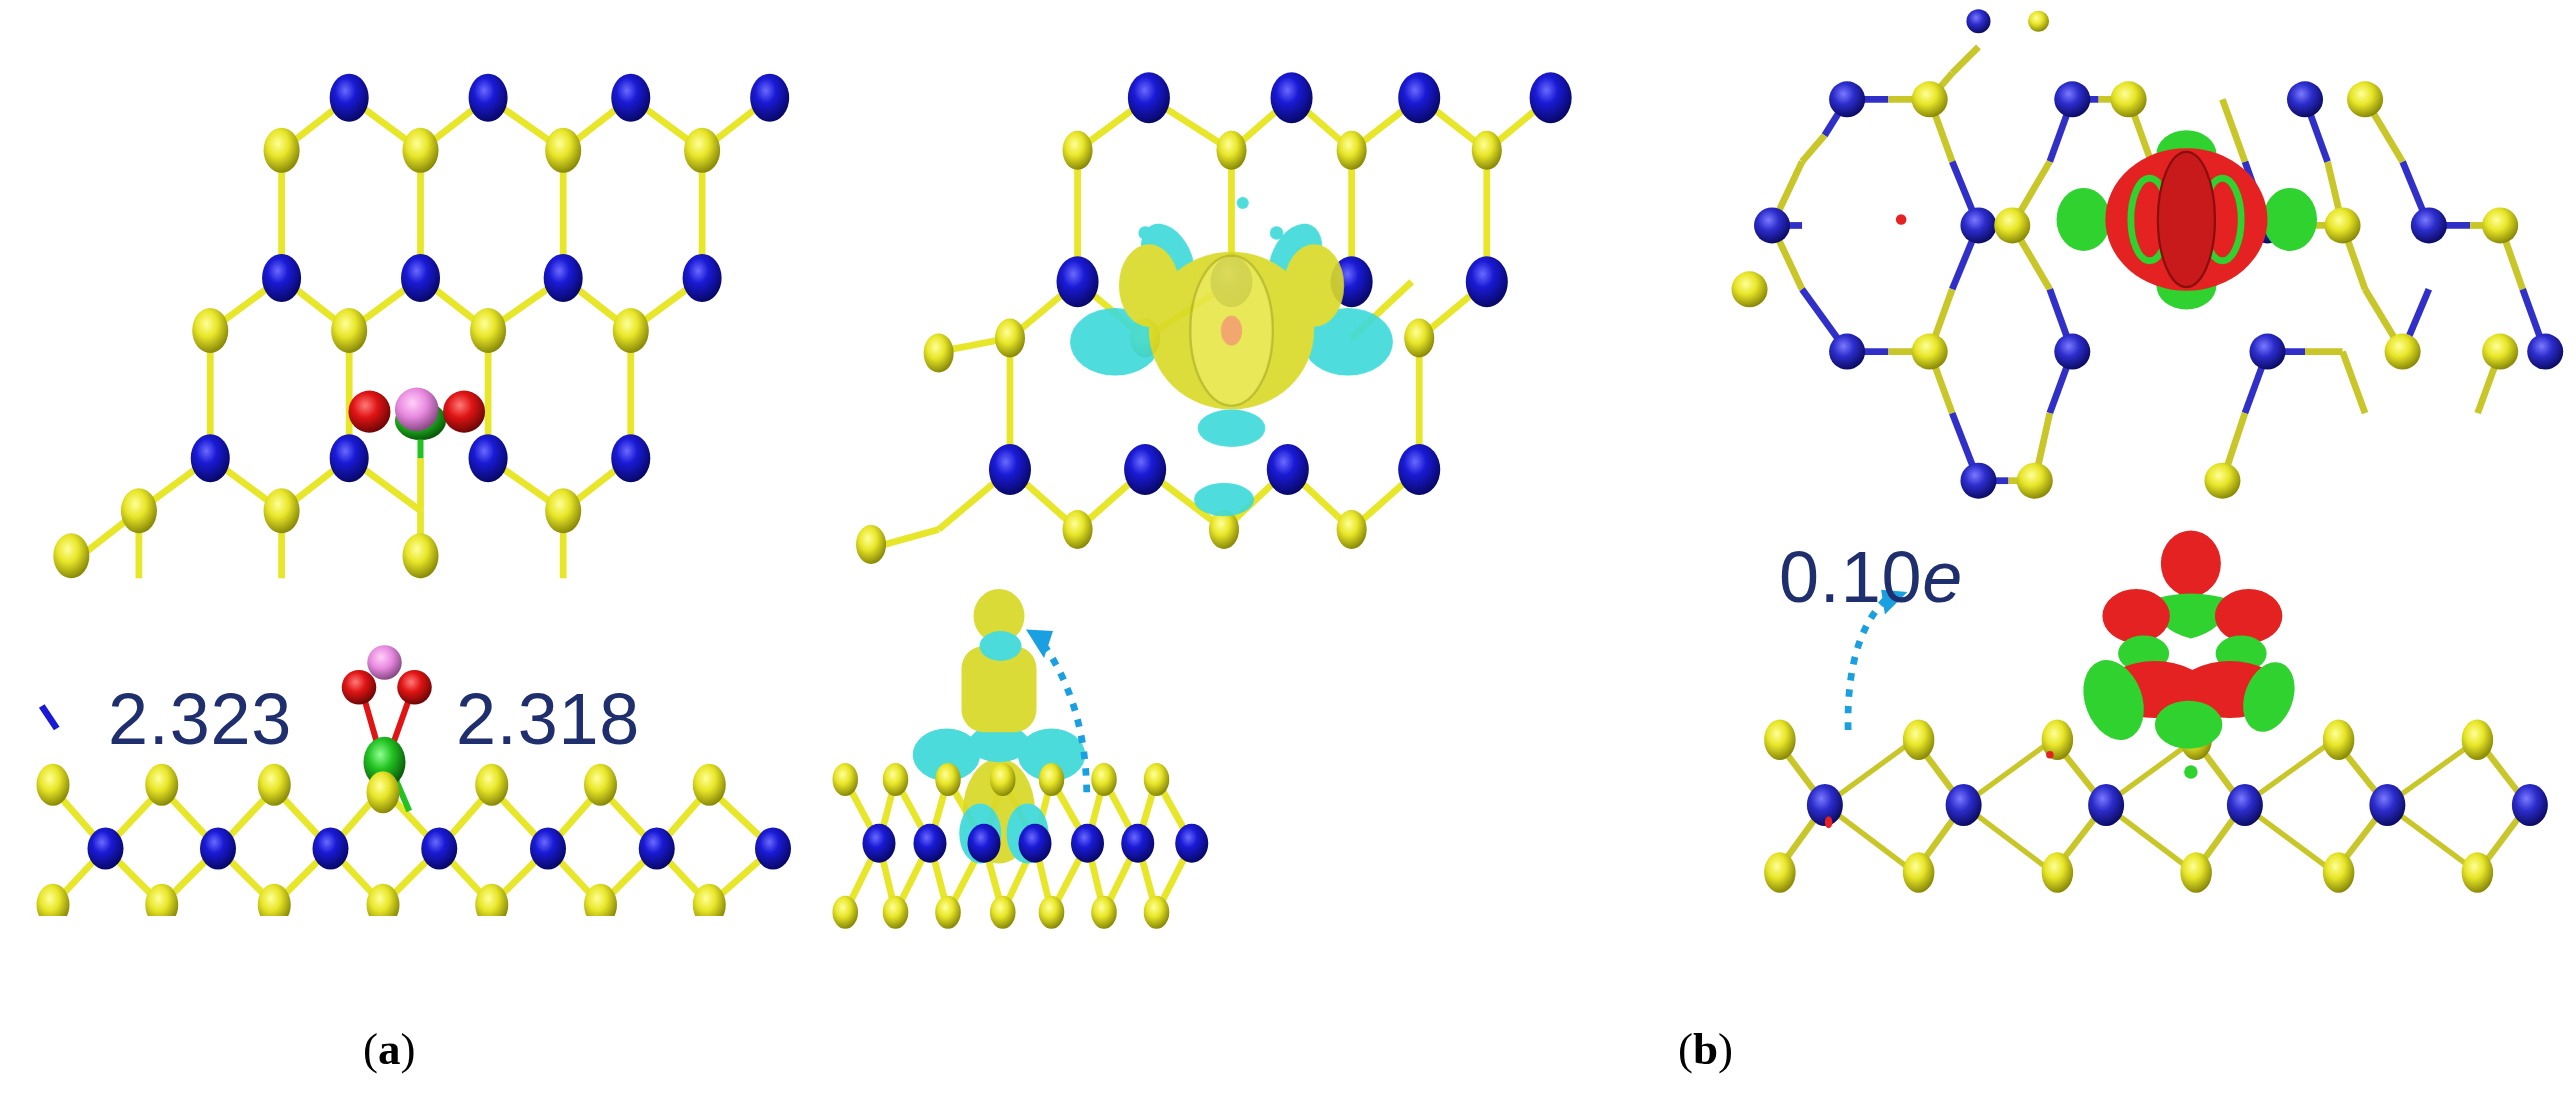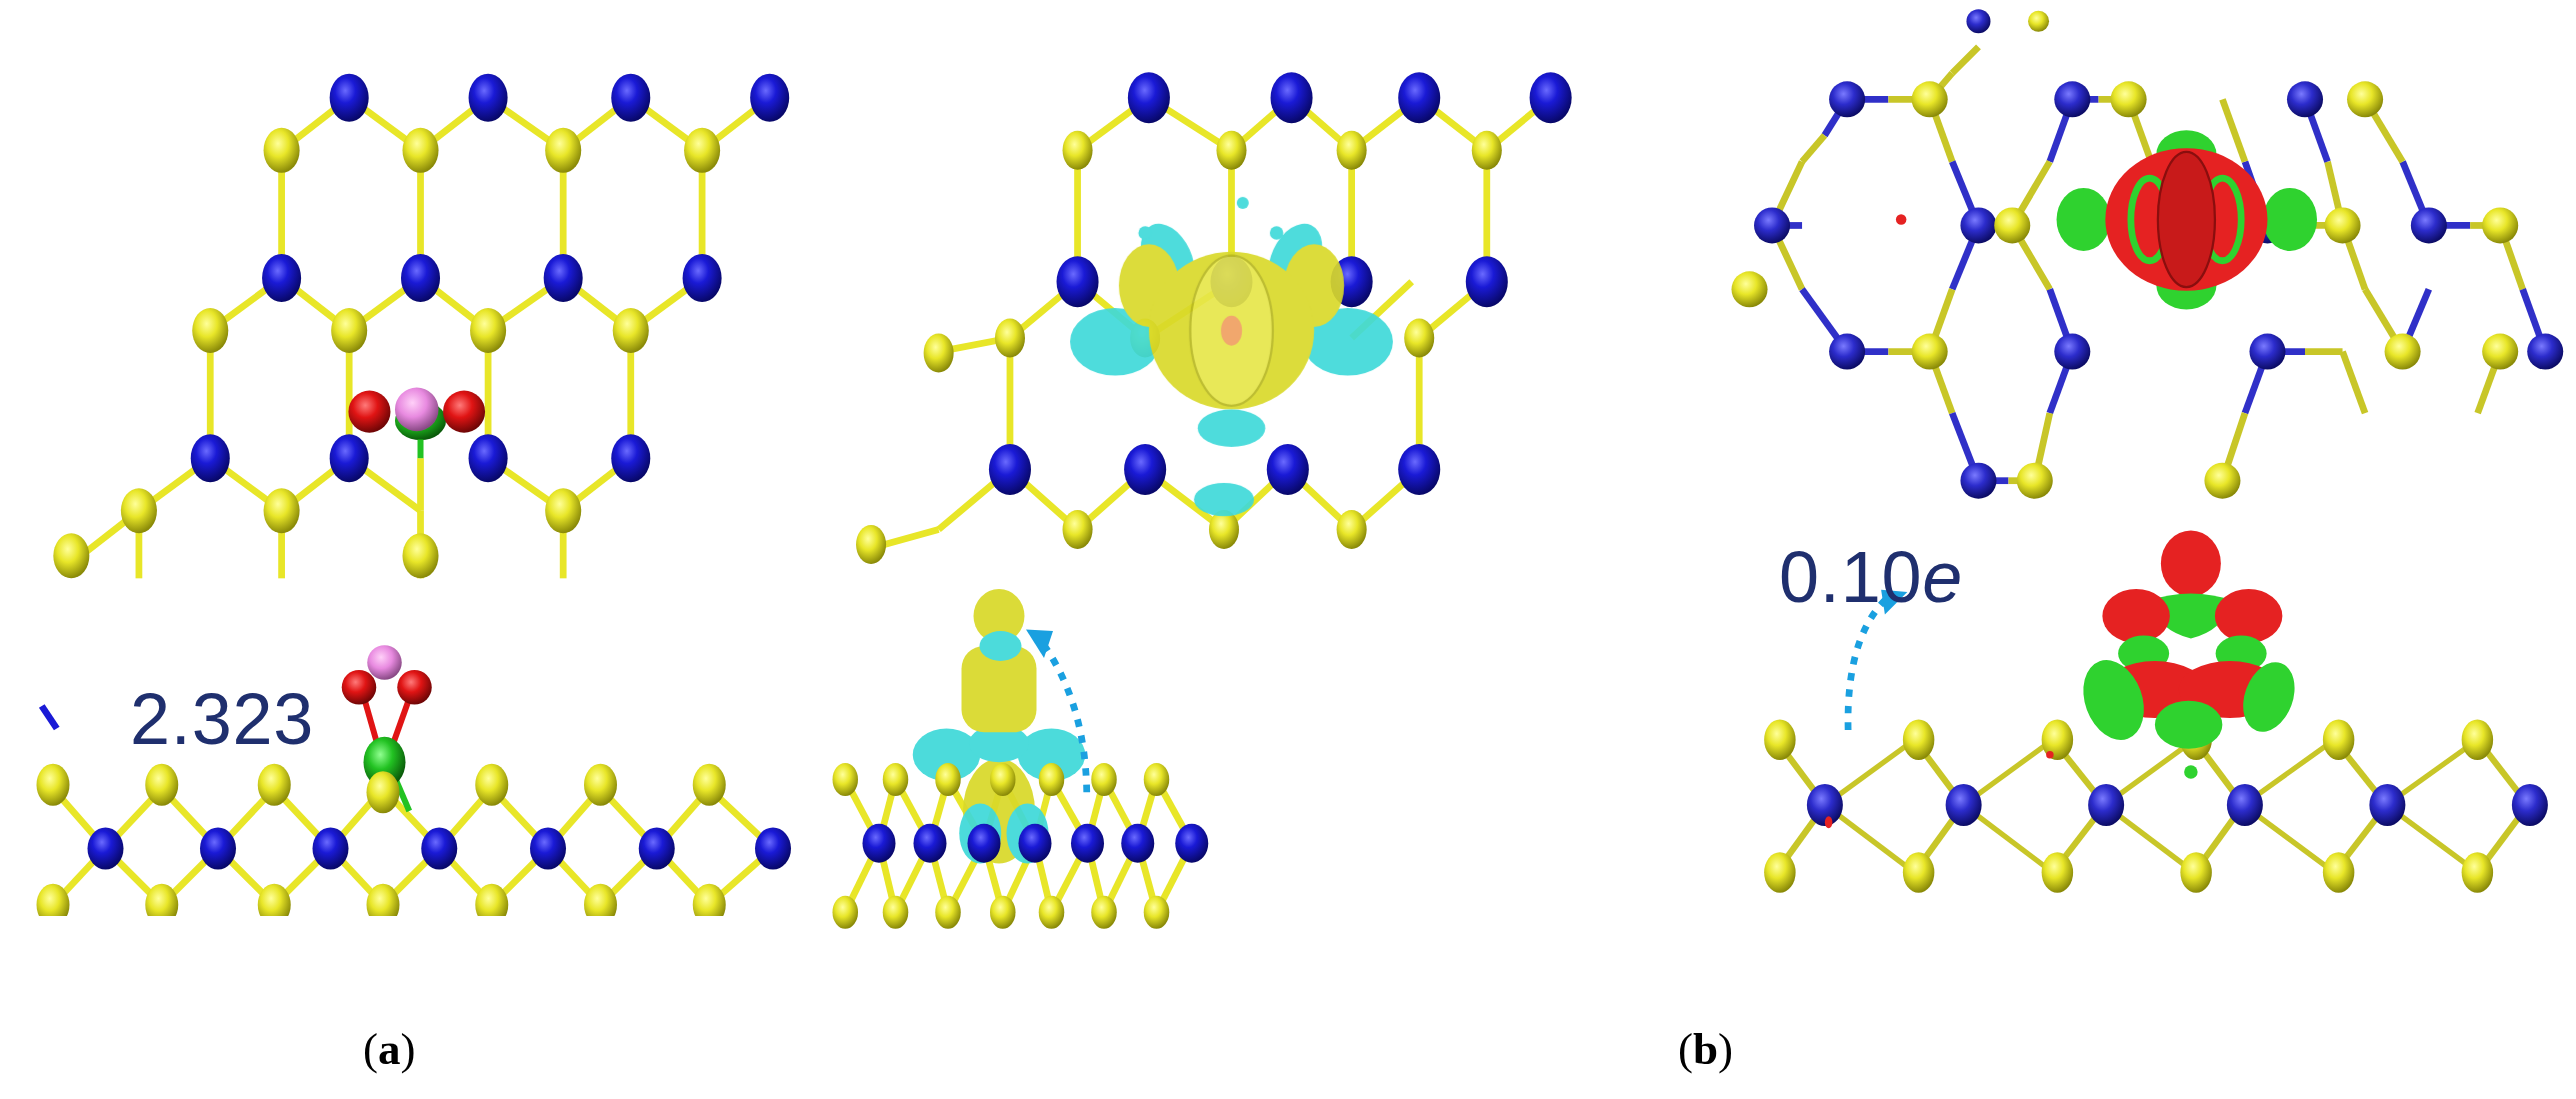--- a/index.html
+++ b/index.html
@@ -192,21 +192,22 @@
       <line x1="545" y1="110" x2="520" y2="180" stroke="#e01414" stroke-width="8"></line>
       <line x1="515" y1="190" x2="545" y2="260" stroke="#22c222" stroke-width="8"></line>
       <ellipse cx="512" cy="195" rx="28" ry="34" fill="url(#gGreen)"></ellipse>
       <ellipse cx="510" cy="235" rx="22" ry="28" fill="url(#gYel)"></ellipse>
       <circle cx="478" cy="95" r="23" fill="url(#gRed)"></circle>
       <circle cx="552" cy="95" r="23" fill="url(#gRed)"></circle>
       <circle cx="512" cy="62" r="23" fill="url(#gPink)"></circle>
     </g>
   </svg>
 
-  <div class="label-num" style="left:130px;top:683px;">2.323</div>
+  <div class="label-num" style="left:108px;top:683px;">2.323</div>
+  <div class="label-num" style="left:456px;top:683px;">2.318</div>
 
   <svg width="826" height="586" viewBox="0 0 1100 780" style="left:826px;">
     <g stroke="#e8e628" stroke-width="9">
       <line x1="335" y1="200" x2="430" y2="130"></line>
         <line x1="540" y1="200" x2="430" y2="130"></line>
       <line x1="540" y1="200" x2="620" y2="130"></line>
         <line x1="700" y1="200" x2="620" y2="130"></line>
       <line x1="700" y1="200" x2="790" y2="130"></line>
         <line x1="880" y1="200" x2="790" y2="130"></line>
       <line x1="880" y1="200" x2="965" y2="130"></line>

